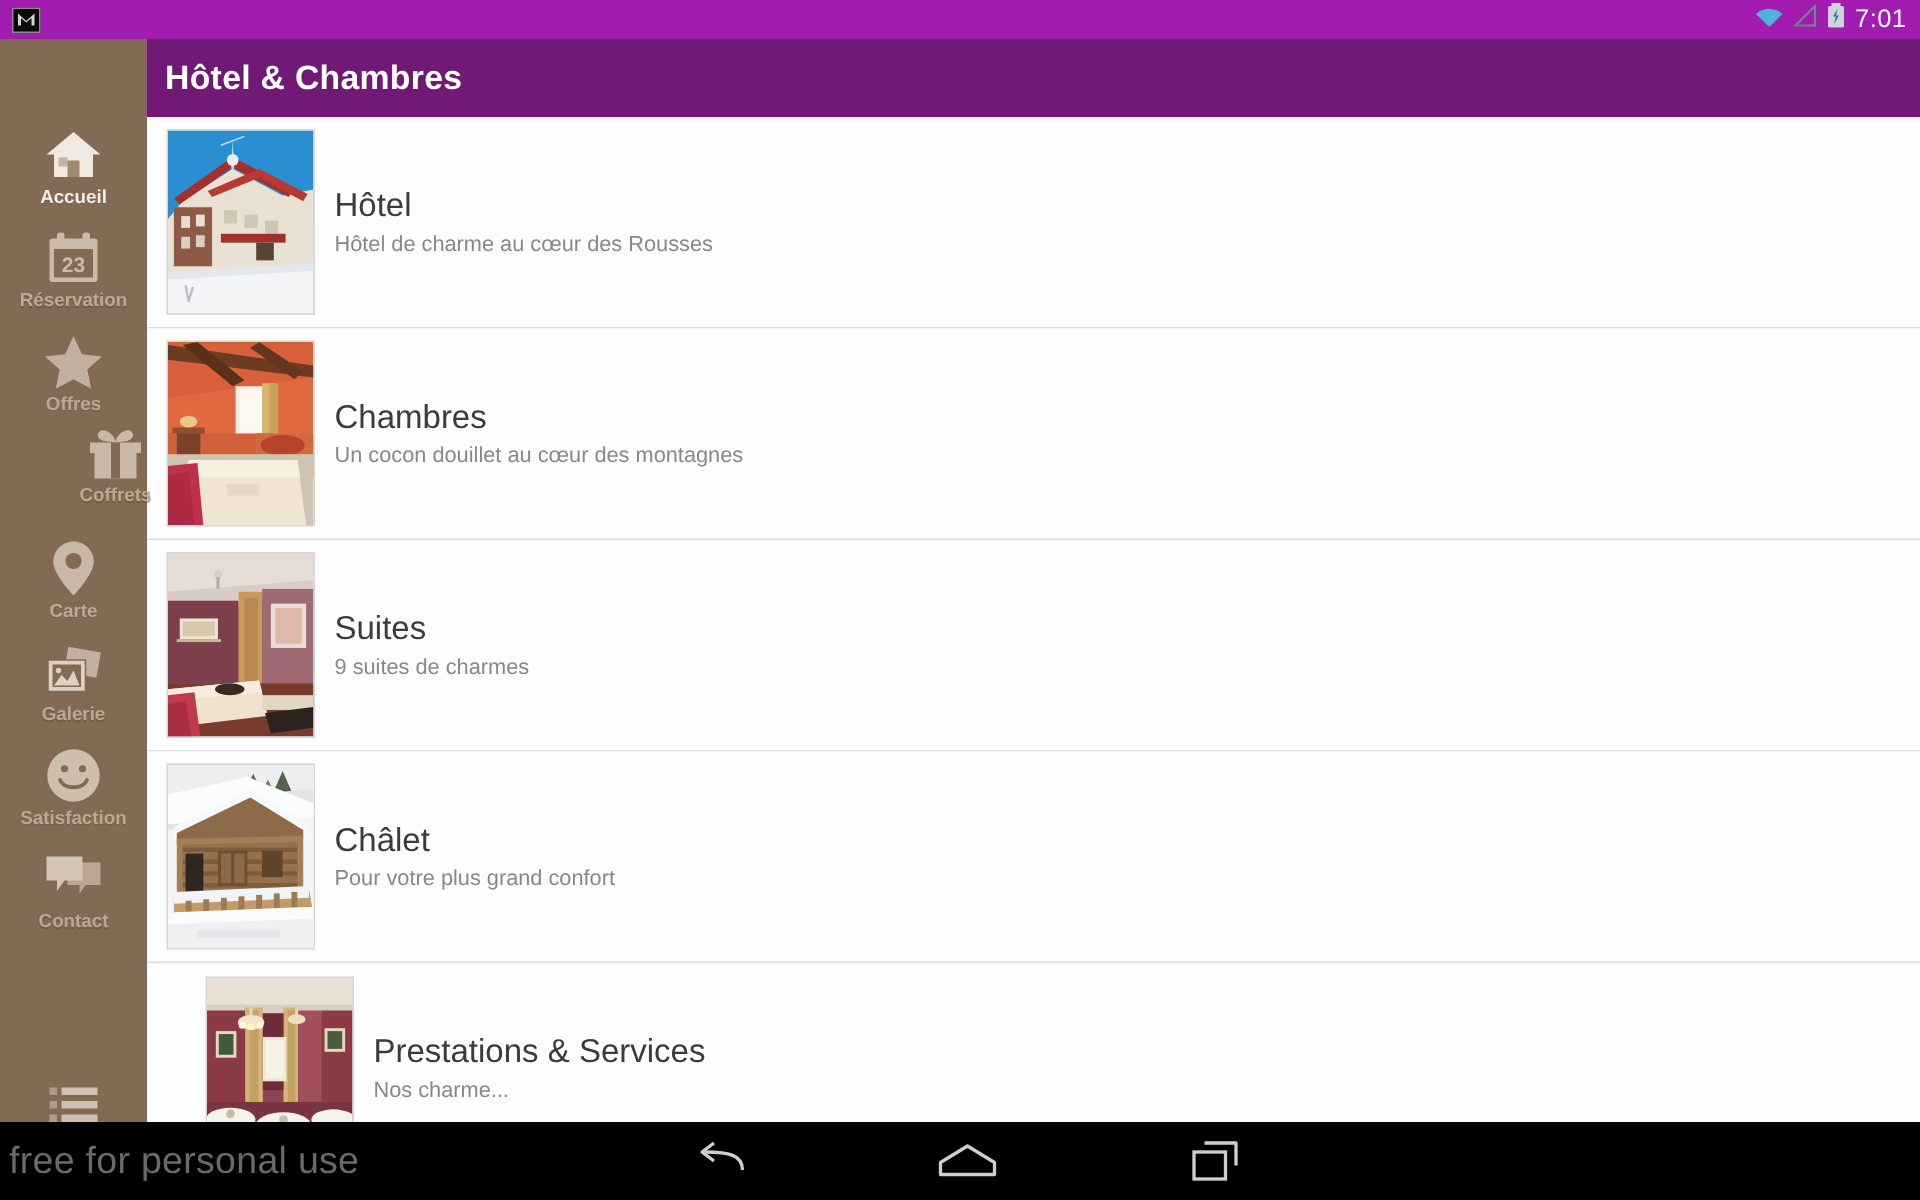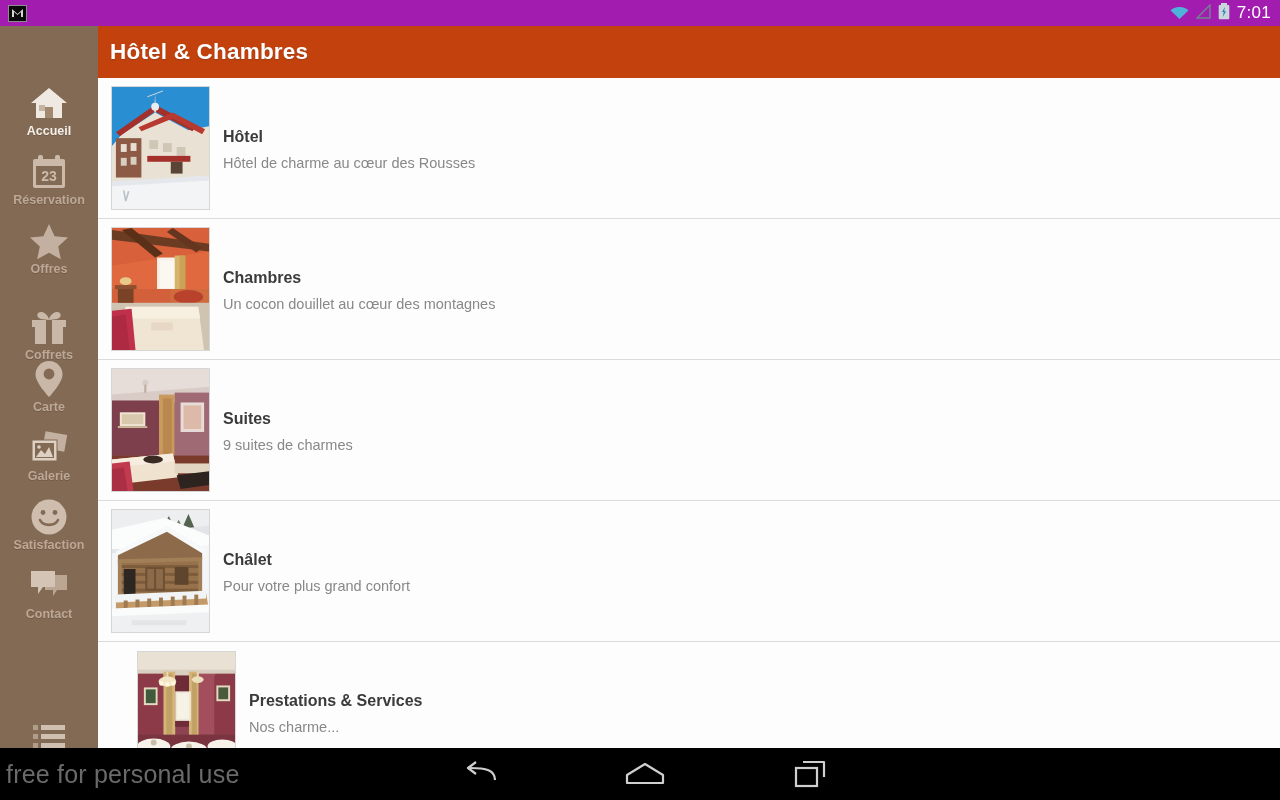--- a/index.html
+++ b/index.html
@@ -104,21 +104,21 @@
     left: 98px; top: 26px;
     width: 1182px;
     height: 774px;
     background: #fcfcfc;
     overflow: hidden;
   }
   #app-header {
     position: relative;
     width: 1182px;
     height: 52px;
-    background: #c2410c;
+    background: #701a75;
     display: flex;
     align-items: center;
   }
   #app-title {
     color: #ffffff;
     font-size: 22.5px;
     font-weight: bold;
     padding-left: 12px;
     letter-spacing: 0.2px;
     text-shadow: 0 1px 1px rgba(80,60,50,.35);
@@ -151,22 +151,22 @@
   }
   .thumb svg { display: block; width: 100%; height: 100%; }
 
   .row-text {
     margin-left: 13px;
     display: flex;
     flex-direction: column;
     justify-content: center;
   }
   .row-title {
-    font-size: 16px;
-    font-weight: bold;
+    font-size: 22px;
+    font-weight: normal;
     color: #3b3b3b;
     line-height: 26px;
   }
   .row-sub {
     font-size: 14.5px;
     color: #888888;
     line-height: 20px;
     margin-top: 3px;
   }
 
@@ -268,21 +268,21 @@
 
     <div class="nav-item" style="top:188px;">
       <span class="nav-icon">
         <svg width="40" height="38" viewBox="0 0 40 38">
           <path d="M20 2 L25.6 14.2 L39 15.6 L29.2 24.4 L31.8 37.2 L20 30.8 L8.2 37.2 L10.8 24.4 L1 15.6 L14.4 14.2 Z" fill="#c3b0a0"></path>
         </svg>
       </span>
       <span class="nav-label">Offres</span>
     </div>
 
-    <div class="nav-item" style="top:274px;">
+    <div class="nav-item" style="top:249px;margin-left:28px;">
       <span class="nav-icon">
         <svg width="40" height="36" viewBox="0 0 40 36">
           <path d="M13 3 C8 2 6 8 12 10 L20 11 L28 10 C34 8 32 2 27 3 C23 4 20 8 20 11 C20 8 17 4 13 3 Z" fill="#c9b7a7"></path>
           <rect x="3" y="11" width="34" height="7" fill="#c9b7a7"></rect>
           <rect x="6" y="18" width="28" height="17" fill="#c9b7a7"></rect>
           <rect x="17" y="11" width="6" height="24" fill="#836a54"></rect>
         </svg>
       </span>
       <span class="nav-label">Coffrets</span>
     </div>

